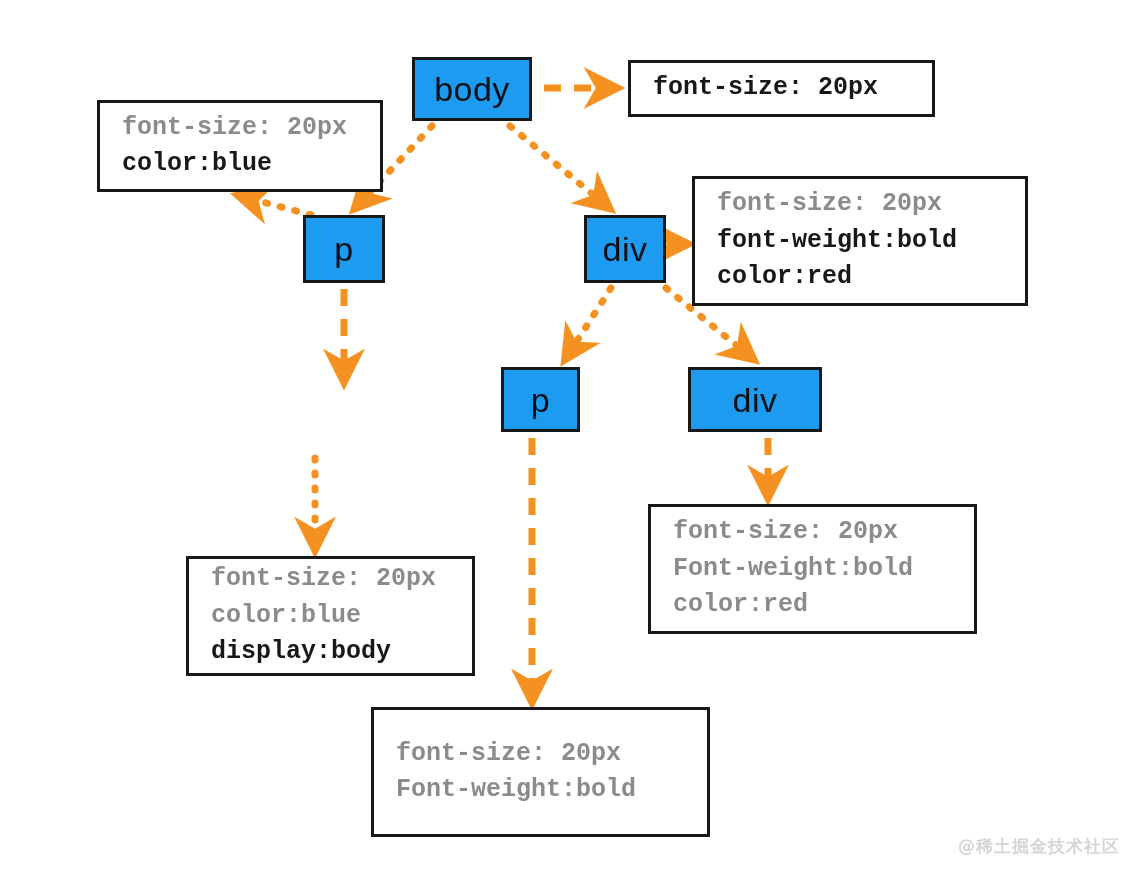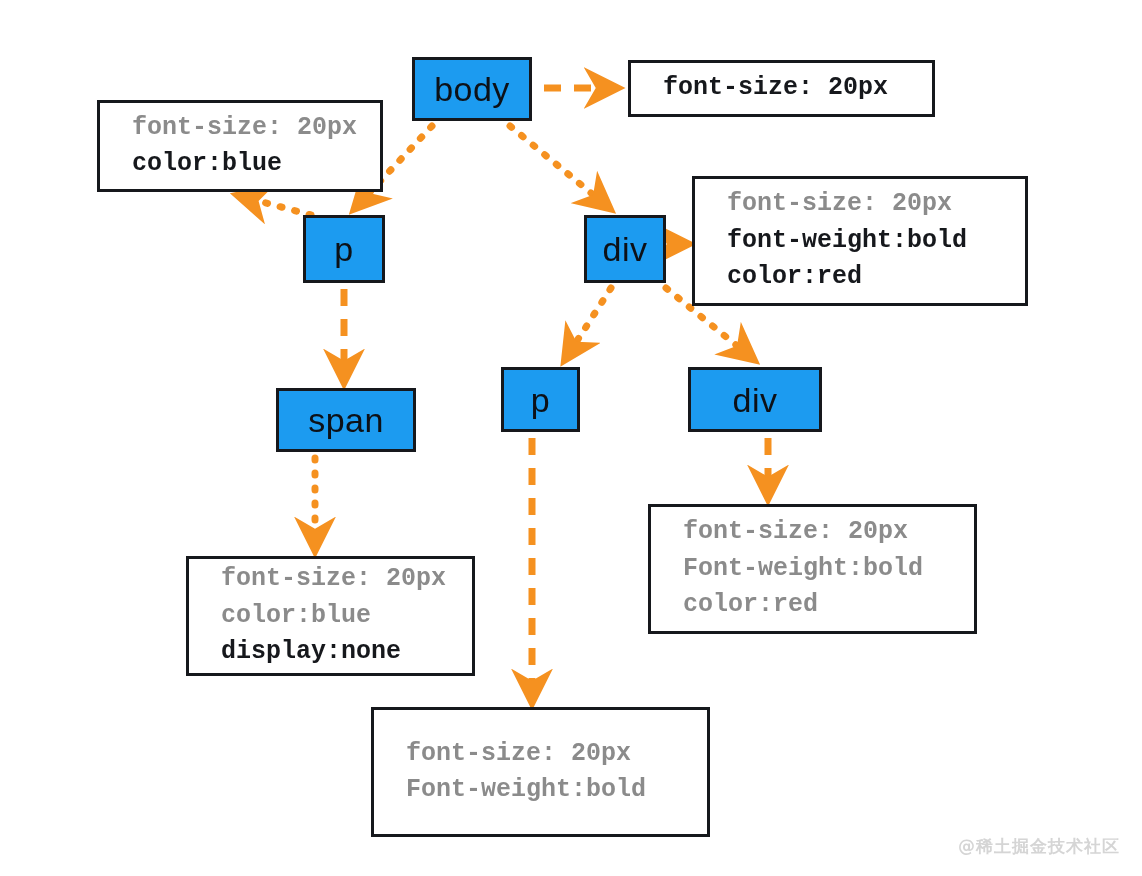--- a/index.html
+++ b/index.html
@@ -40,21 +40,21 @@
     letter-spacing: 0.5px;
   }
   .rulebox {
     position: absolute;
     background: #ffffff;
     border: 3px solid #16181c;
     box-sizing: border-box;
     display: flex;
     flex-direction: column;
     justify-content: center;
-    padding: 6px 32px;
+    padding: 6px 22px;
     font-family: "Liberation Mono", monospace;
     font-size: 25px;
     line-height: 1.46;
     white-space: pre;
   }
   .decl-grey {
     color: #8b8b8b;
     font-weight: bold;
   }
   .decl-black {
@@ -112,23 +112,20 @@
   </div>
 
   <div class="node" style="left:303px; top:215px; width:82px; height:68px;">
     <span>p</span>
   </div>
 
   <div class="node" style="left:584px; top:215px; width:82px; height:68px;">
     <span>div</span>
   </div>
 
-  <div class="node" style="left:276px; top:388px; width:140px; height:64px;">
-    <span>span</span>
-  </div>
 
   <div class="node" style="left:501px; top:367px; width:79px; height:65px;">
     <span>p</span>
   </div>
 
   <div class="node" style="left:688px; top:367px; width:134px; height:65px;">
     <span>div</span>
   </div>
 
   <div class="rulebox" style="left:628px; top:60px; width:307px; height:57px;">
@@ -142,21 +139,21 @@
 
   <div class="rulebox" style="left:692px; top:176px; width:336px; height:130px;">
     <div class="decl-grey">font-size: 20px</div>
     <div class="decl-black">font-weight:bold</div>
     <div class="decl-black">color:red</div>
   </div>
 
   <div class="rulebox" style="left:186px; top:556px; width:289px; height:120px;">
     <div class="decl-grey">font-size: 20px</div>
     <div class="decl-grey">color:blue</div>
-    <div class="decl-black">display:none</div>
+    <div class="decl-black">display:body</div>
   </div>
 
   <div class="rulebox" style="left:371px; top:707px; width:339px; height:130px;">
     <div class="decl-grey">font-size: 20px</div>
     <div class="decl-grey">Font-weight:bold</div>
   </div>
 
   <div class="rulebox" style="left:648px; top:504px; width:329px; height:130px;">
     <div class="decl-grey">font-size: 20px</div>
     <div class="decl-grey">Font-weight:bold</div>

